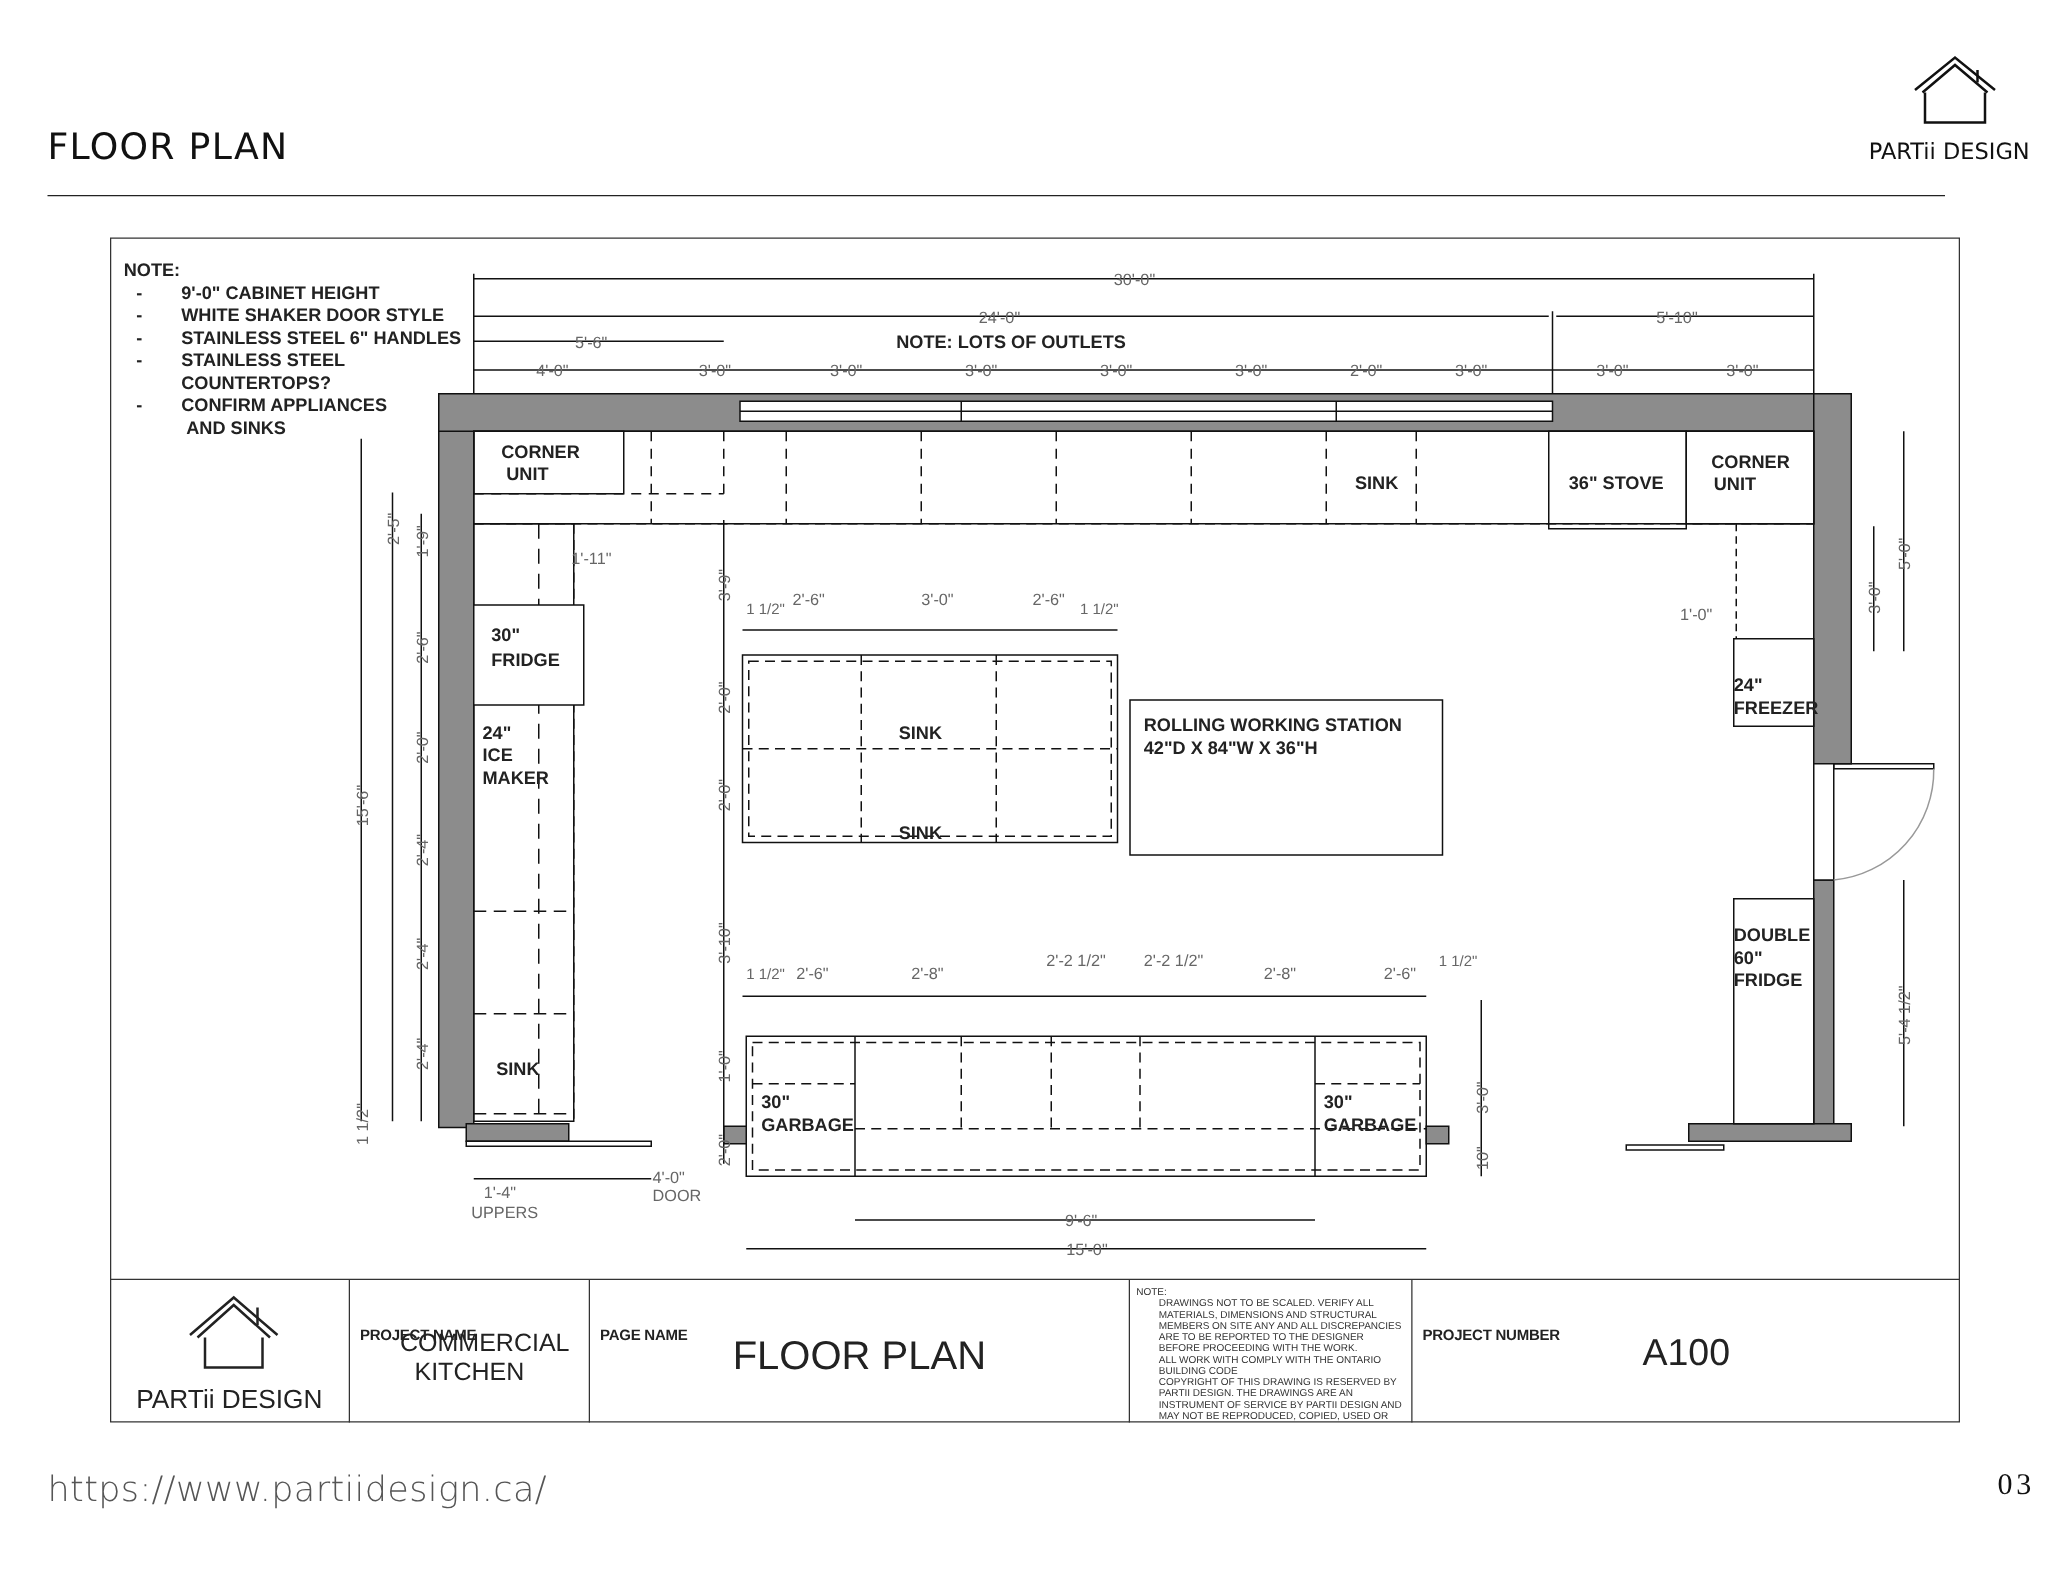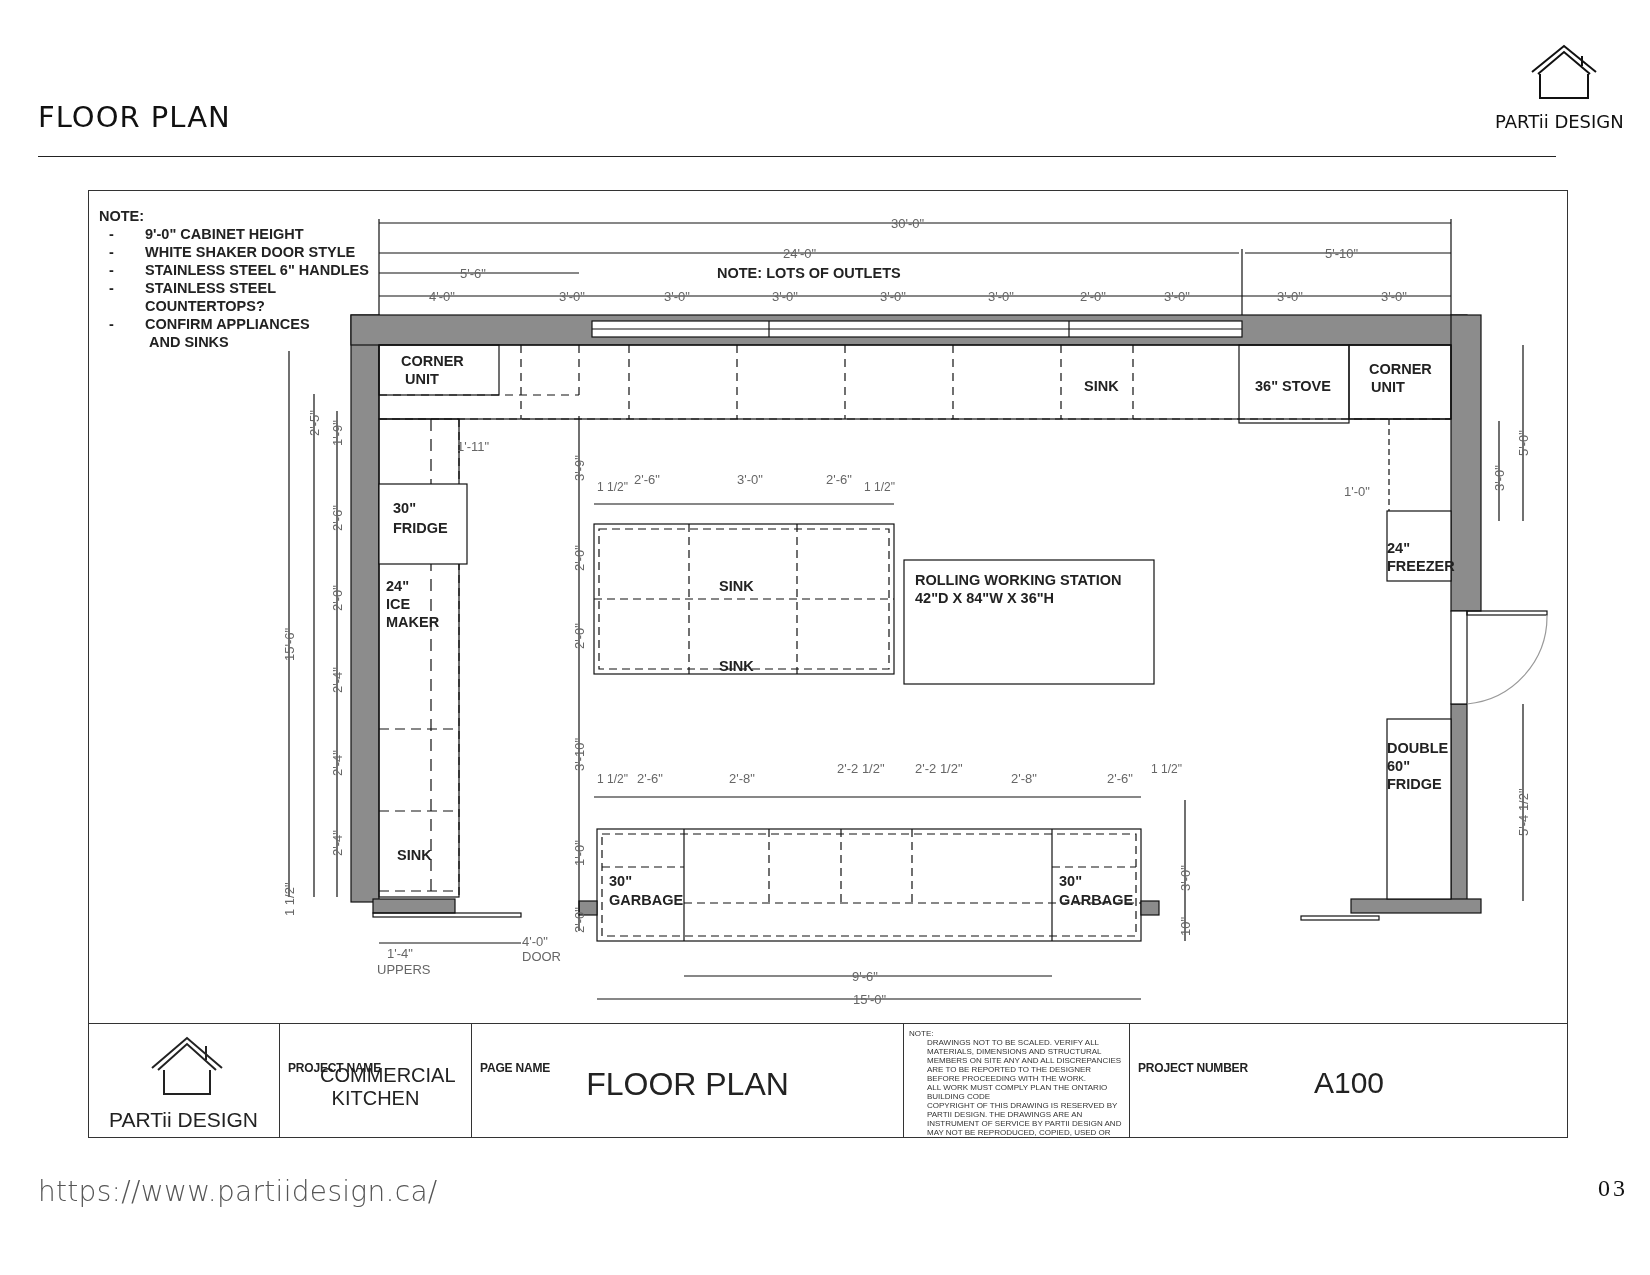--- a/index.html
+++ b/index.html
@@ -253,21 +253,21 @@
     <div class="tb-big" style="top:40px;font-size:20px;padding:0 40px;line-height:23px">COMMERCIAL KITCHEN</div>
   </div>
   <div style="width:432px">
     <div class="tb-label">PAGE NAME</div>
     <div class="tb-big" style="top:42px;font-size:32px">FLOOR PLAN</div>
   </div>
   <div style="width:226px;overflow:hidden">
     <div style="position:absolute;left:5px;top:5px;font-size:8px;line-height:9px;color:#333;width:215px">
       <div>NOTE:</div>
       <div style="padding-left:18px">DRAWINGS NOT TO BE SCALED. VERIFY ALL MATERIALS, DIMENSIONS AND STRUCTURAL MEMBERS ON SITE ANY AND ALL DISCREPANCIES ARE TO BE REPORTED TO THE DESIGNER BEFORE PROCEEDING WITH THE WORK.</div>
-      <div style="padding-left:18px">ALL WORK MUST COMPLY PLAN THE ONTARIO BUILDING CODE</div>
+      <div style="padding-left:18px">ALL WORK WITH COMPLY WITH THE ONTARIO BUILDING CODE</div>
       <div style="padding-left:18px">COPYRIGHT OF THIS DRAWING IS RESERVED BY PARTII DESIGN. THE DRAWINGS ARE AN INSTRUMENT OF SERVICE BY PARTII DESIGN AND MAY NOT BE REPRODUCED, COPIED, USED OR DISCLOSED TO OTHERS WITHOUT THE PRIOR</div>
     </div>
   </div>
   <div style="flex:1">
     <div class="tb-label">PROJECT NUMBER</div>
     <div class="tb-big" style="top:42px;font-size:30px">A100</div>
   </div>
 </div>
 
 <div class="footer-url">https://www.partiidesign.ca/</div>

